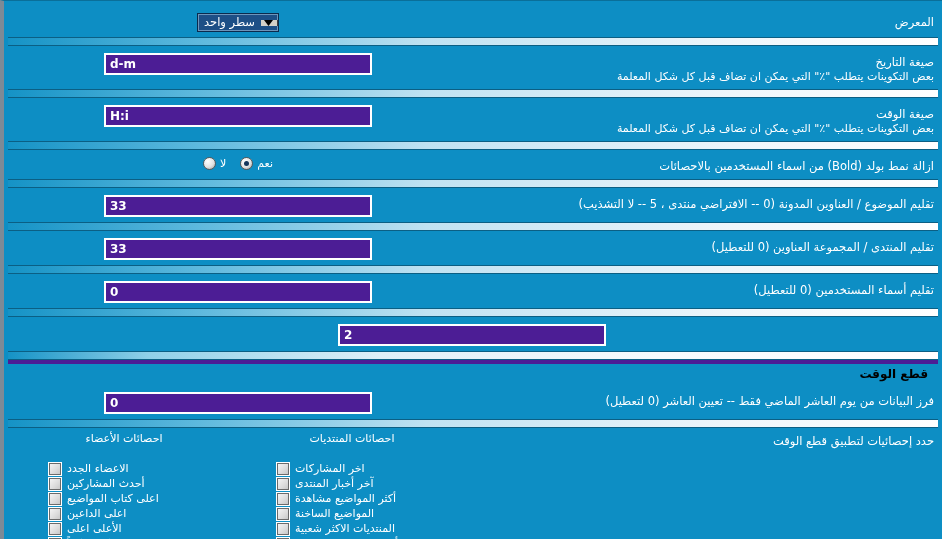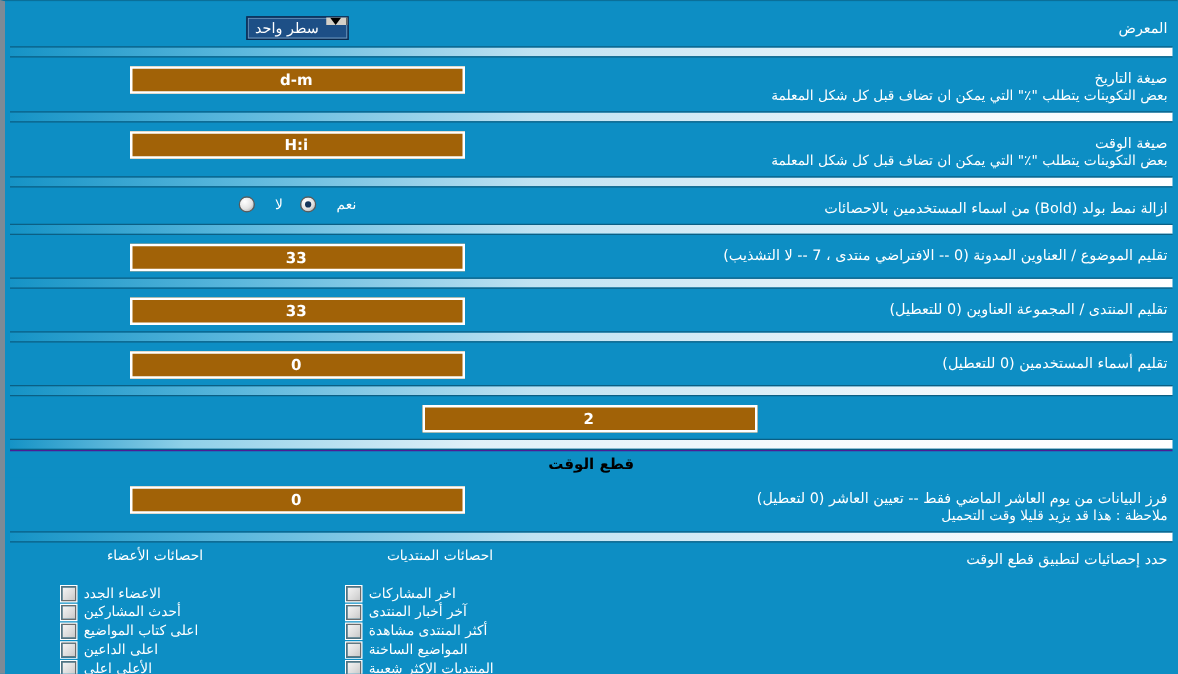--- a/index.html
+++ b/index.html
@@ -57,37 +57,37 @@
     display: flex;
     justify-content: center;
     align-items: center;
     padding-top: 2px;
   }
 
   
   input.txt {
     width: 268px;
     height: 22px;
-    background: #a16207;
+    background: #4c1d95;
     color: #ffffff;
     border: 2px solid #ffffff;
     outline: none;
-    text-align: center;
+    text-align: left;
     direction: ltr;
     font-family: "DejaVu Sans", "Liberation Sans", sans-serif;
     font-size: 12px;
     font-weight: bold;
     padding: 0 6px 0 4px;
   }
 
   
   .selwrap {
     display: inline-flex;
     flex-direction: row-reverse;
-    align-items: flex-start;
+    align-items: center;
     background: #1d4f86;
     border: 1px solid #0a2a4d;
     height: 19px;
     box-shadow: 0 0 0 1px #6d95bb inset;
   }
   .selwrap .seltext {
     color: #ffffff;
     font-size: 11.5px;
     line-height: 17px;
     padding: 0 6px;
@@ -105,21 +105,21 @@
 
   
   .radios {
     display: flex;
     flex-direction: row;
     align-items: center;
     gap: 14px;
     color: #ffffff;
     font-size: 11px;
   }
-  .radioitem { display: flex; flex-direction: row-reverse; align-items: flex-end; gap: 16px; }
+  .radioitem { display: flex; flex-direction: row-reverse; align-items: flex-end; gap: 4px; }
   .rb {
     width: 13px; height: 13px; border-radius: 50%;
     background: radial-gradient(circle at 35% 30%, #ffffff 0%, #e3e3e3 55%, #9a9a9a 100%);
     border: 1px solid #5a5a5a;
     display: inline-block;
     position: relative;
   }
   .rb.on::after {
     content: "";
     position: absolute;
@@ -130,22 +130,22 @@
   }
 
   
   .sectionbar {
     margin: 0 4px;
     padding: 3px 10px 4px 10px;
     background: #0d8ec4;
     color: #000000;
     font-weight: bold;
     font-size: 12px;
-    text-align: center;
-    border-top: 1px solid #4c1d95;
+    text-align: right;
+    border-top: 4px solid #4c1d95;
   }
 
   
   .cbsection {
     display: flex;
     flex-direction: row;
     padding: 4px 8px 6px 6px;
     color: #ffffff;
   }
   .cbsection .lead {
@@ -251,21 +251,21 @@
           <span class="rb"></span>
           <span>لا</span>
         </div>
       </div>
     </div>
   </div>
 
   <div class="sep"></div>
 
   <div class="row">
-    <div class="label">تقليم الموضوع / العناوين المدونة (0 -- الافتراضي منتدى ، 7 -- لا التشذيب)</div>
+    <div class="label">تقليم الموضوع / العناوين المدونة (0 -- الافتراضي منتدى ، 5 -- لا التشذيب)</div>
     <div class="control">
       <input class="txt" type="text" value="33" style="">
     </div>
   </div>
 
   <div class="sep"></div>
 
   <div class="row">
     <div class="label">تقليم المنتدى / المجموعة العناوين (0 للتعطيل)</div>
     <div class="control">
@@ -290,21 +290,20 @@
     </div>
   </div>
 
   <div class="sep bright"></div>
 
   <div class="sectionbar">قطع الوقت</div>
 
   <div class="row">
     <div class="label">
       <span>فرز البيانات من يوم العاشر الماضي فقط -- تعيين العاشر (0 لتعطيل)</span>
-      <span class="desc">ملاحظة : هذا قد يزيد قليلا وقت التحميل</span>
     </div>
     <div class="control">
       <input class="txt" type="text" value="0" style="">
     </div>
   </div>
 
   <div class="sep"></div>
 
   <div class="cbsection">
     <div class="lead">حدد إحصائيات لتطبيق قطع الوقت</div>
@@ -315,21 +314,21 @@
         <div class="cbrow">
           <span class="cb"></span>
           <span class="cblabel">اخر المشاركات</span>
         </div>
         <div class="cbrow">
           <span class="cb"></span>
           <span class="cblabel">آخر أخبار المنتدى</span>
         </div>
         <div class="cbrow">
           <span class="cb"></span>
-          <span class="cblabel">أكثر المنتدى مشاهدة</span>
+          <span class="cblabel">أكثر المواضيع مشاهدة</span>
         </div>
         <div class="cbrow">
           <span class="cb"></span>
           <span class="cblabel">المواضيع الساخنة</span>
         </div>
         <div class="cbrow">
           <span class="cb"></span>
           <span class="cblabel">المنتديات الاكثر شعبية</span>
         </div>
         <div class="cbrow">

